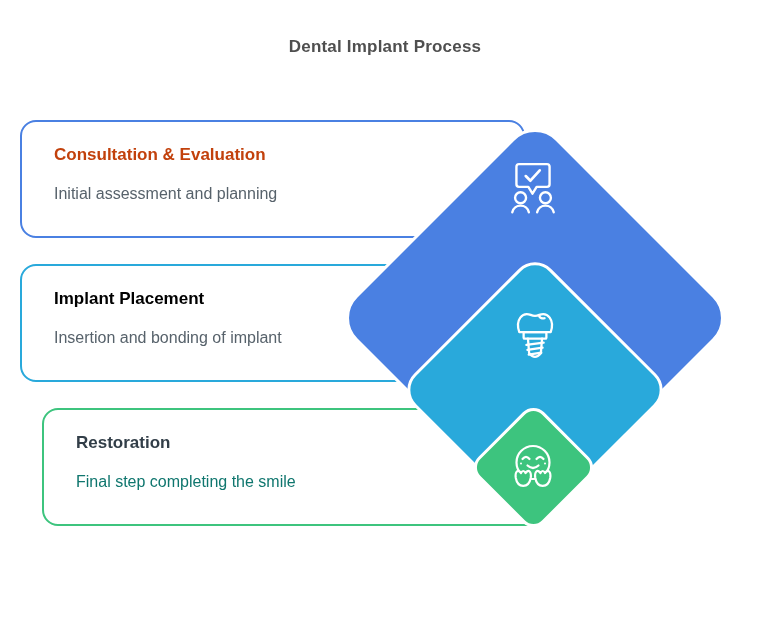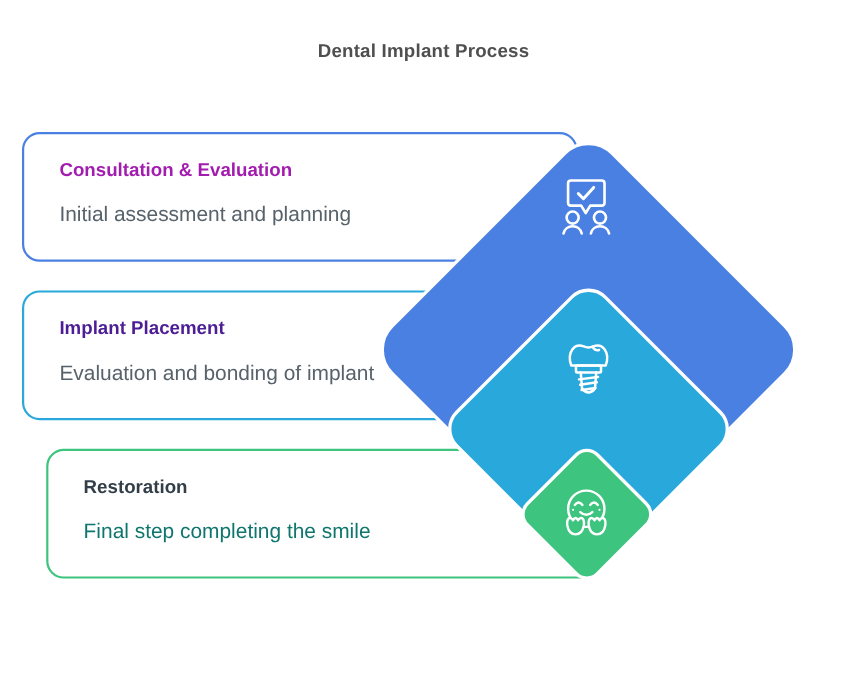--- a/index.html
+++ b/index.html
@@ -45,21 +45,21 @@
     font-size: 17px;
     font-weight: 700;
     line-height: 1.3;
     color: #323e48;
   }
   .step-card .step-subtitle {
     position: absolute;
     left: 32px;
     top: 62px;
     margin: 0;
-    font-size: 19px;
+    font-size: 16px;
     font-weight: 400;
     line-height: 1.3;
     color: #57626b;
   }
   #card-1 { top: 120px; }
   #card-2 { top: 264px; }
   #card-3 { top: 408px; }
 
   .diamond {
     position: absolute;
@@ -95,27 +95,27 @@
   .step-icon svg { display: block; width: 100%; height: 100%; overflow: visible; }
 </style>
 </head>
 <body>
 
 <div id="stage">
 
   <div class="diagram-title" style="color: rgb(79, 79, 79);">Dental Implant Process</div>
 
   <div class="step-card" id="card-1" style="border-color: rgb(74, 128, 226);">
-    <h3 class="step-title" style="color: #a21caf;">Consultation &amp; Evaluation</h3>
+    <h3 class="step-title" style="color: #c2410c;">Consultation &amp; Evaluation</h3>
     <p class="step-subtitle" style="color: rgb(87, 98, 107);">Initial assessment and planning</p>
   </div>
 
   <div class="step-card" id="card-2" style="border-color: rgb(41, 169, 219);">
-    <h3 class="step-title" style="color: #4c1d95;">Implant Placement</h3>
-    <p class="step-subtitle" style="color: rgb(87, 98, 107);">Evaluation and bonding of implant</p>
+    <h3 class="step-title" style="color: #000000;">Implant Placement</h3>
+    <p class="step-subtitle" style="color: rgb(87, 98, 107);">Insertion and bonding of implant</p>
   </div>
 
   <div class="step-card" id="card-3" style="border-color: rgb(61, 196, 126); margin-left: 22px;">
     <h3 class="step-title" style="color: rgb(50, 62, 72);">Restoration</h3>
     <p class="step-subtitle" style="color: #0f766e;">Final step completing the smile</p>
   </div>
 
   <div class="diamond" id="diamond-1" style="background: rgb(74, 128, 226);"></div>
   <div class="diamond" id="diamond-2" style="background: rgb(41, 169, 219);"></div>
   <div class="diamond" id="diamond-3" style="background: rgb(61, 196, 126);"></div>

